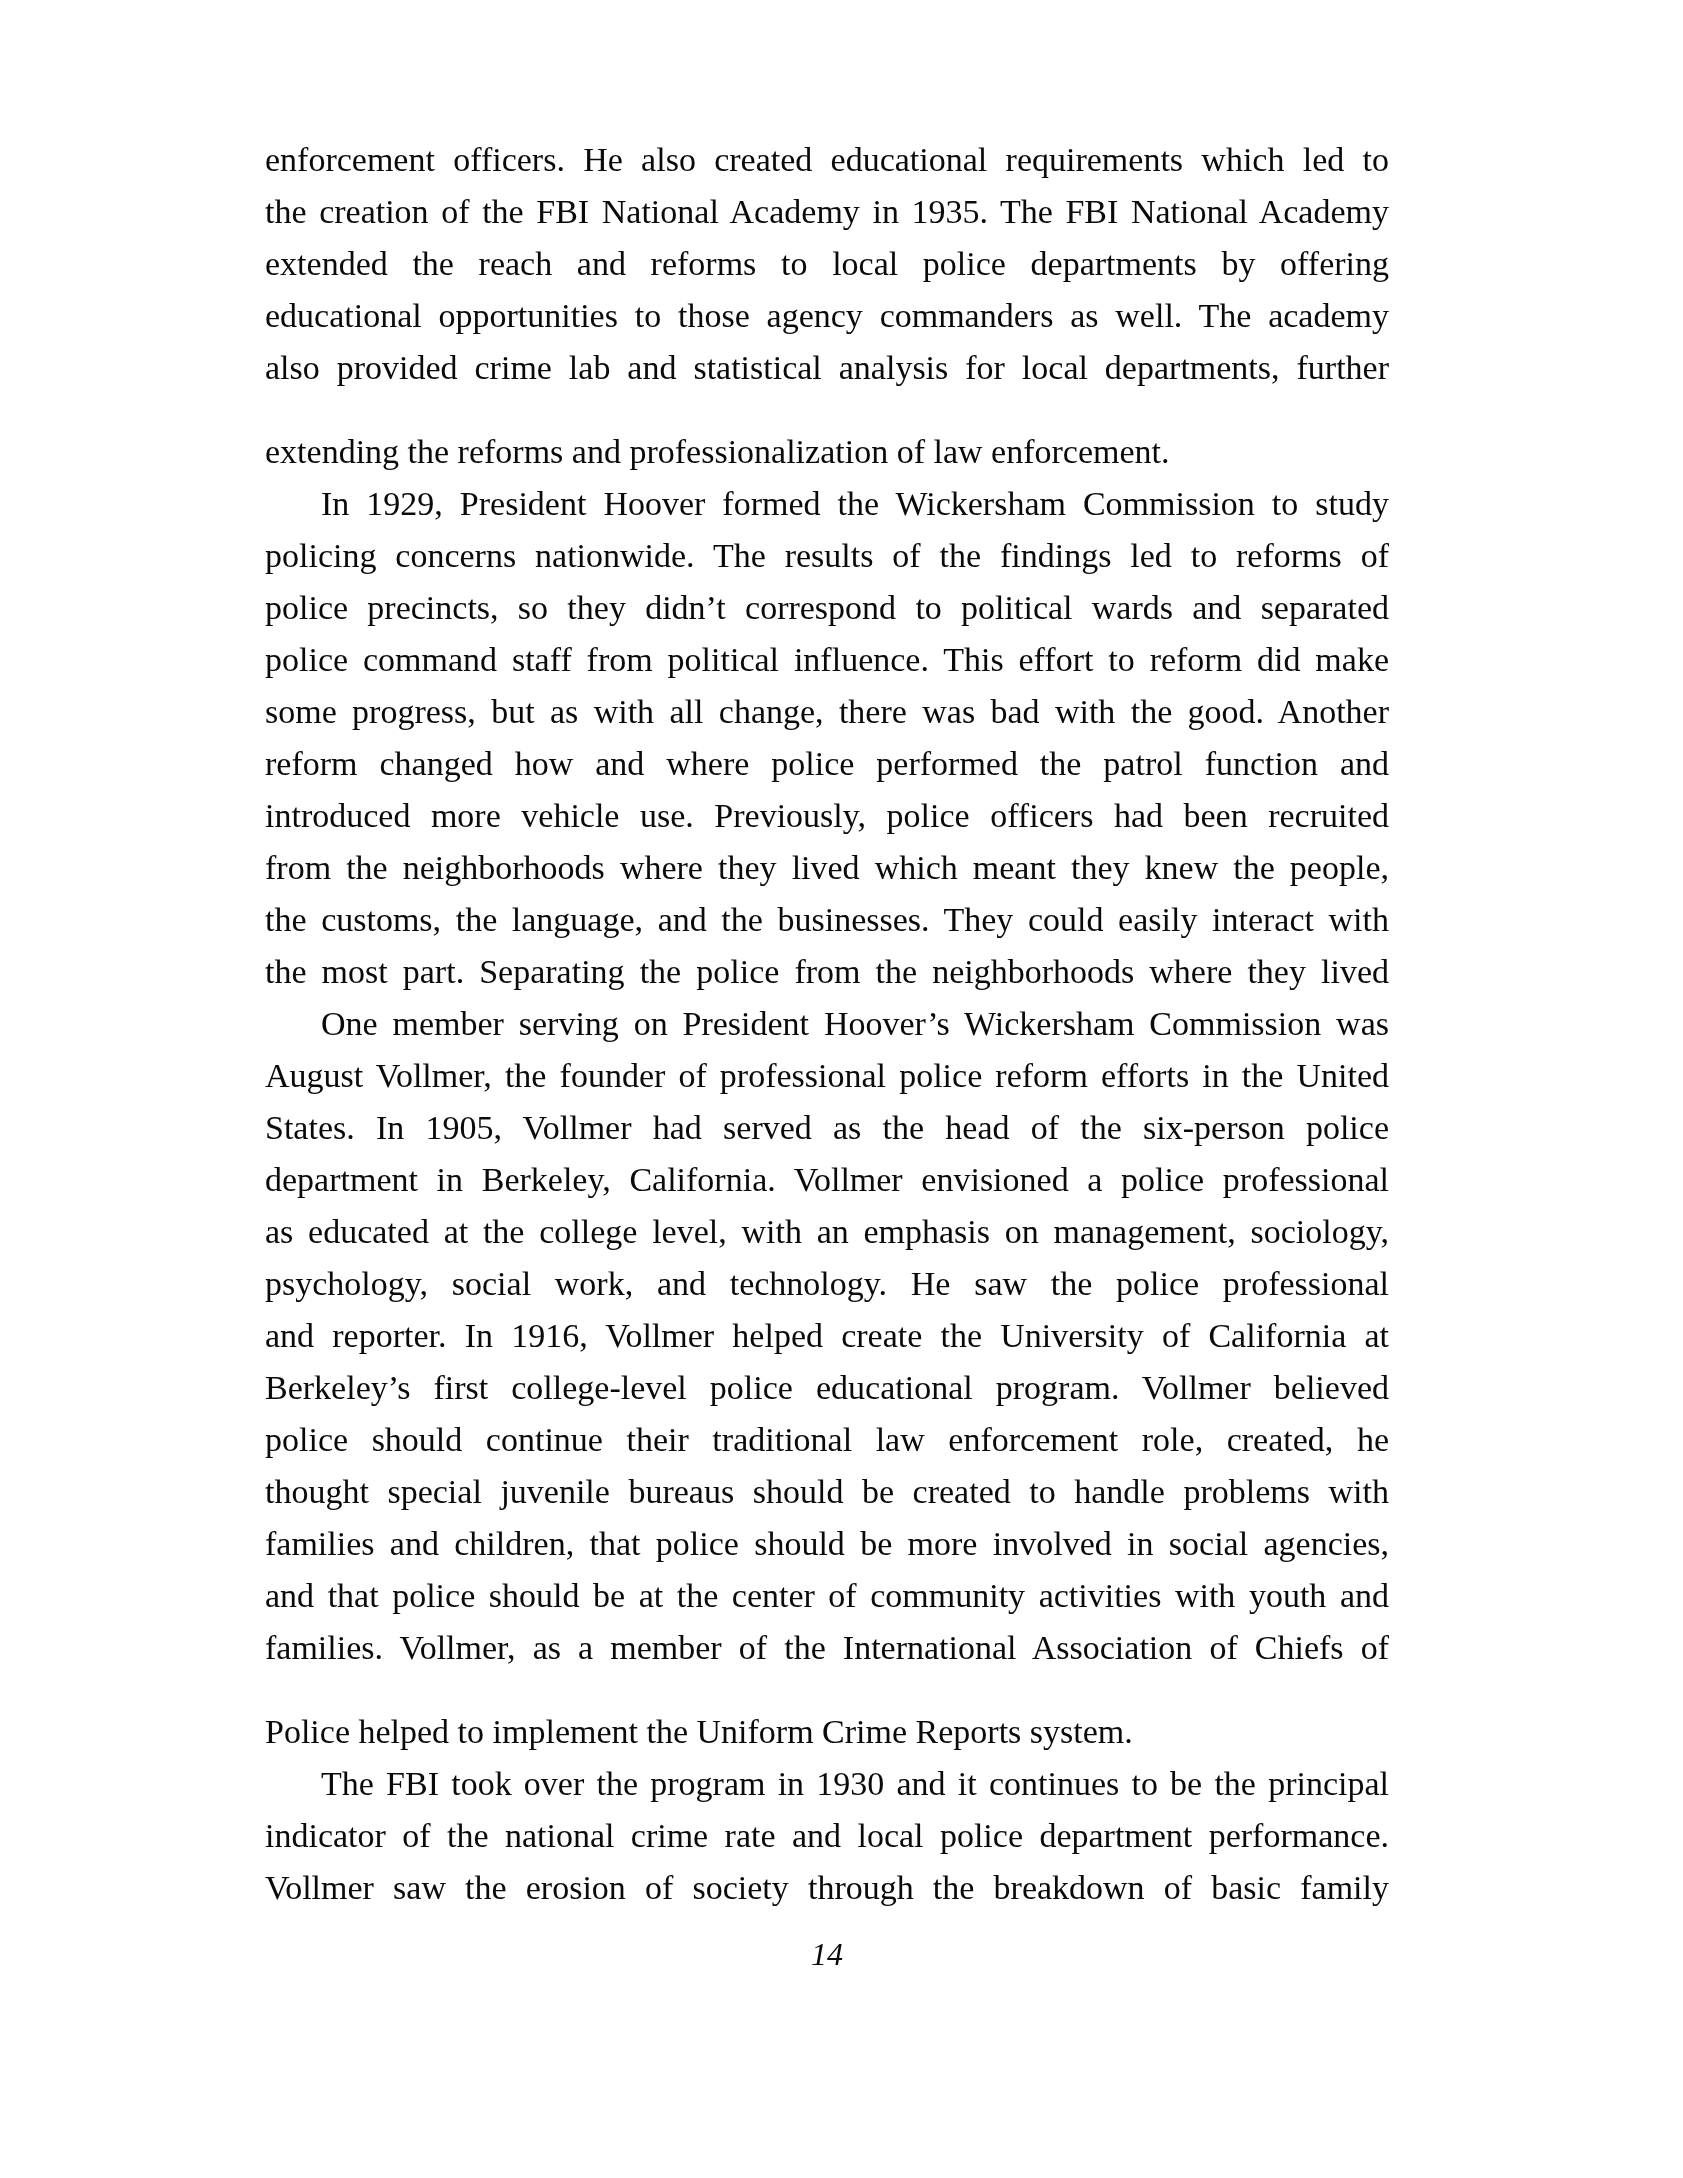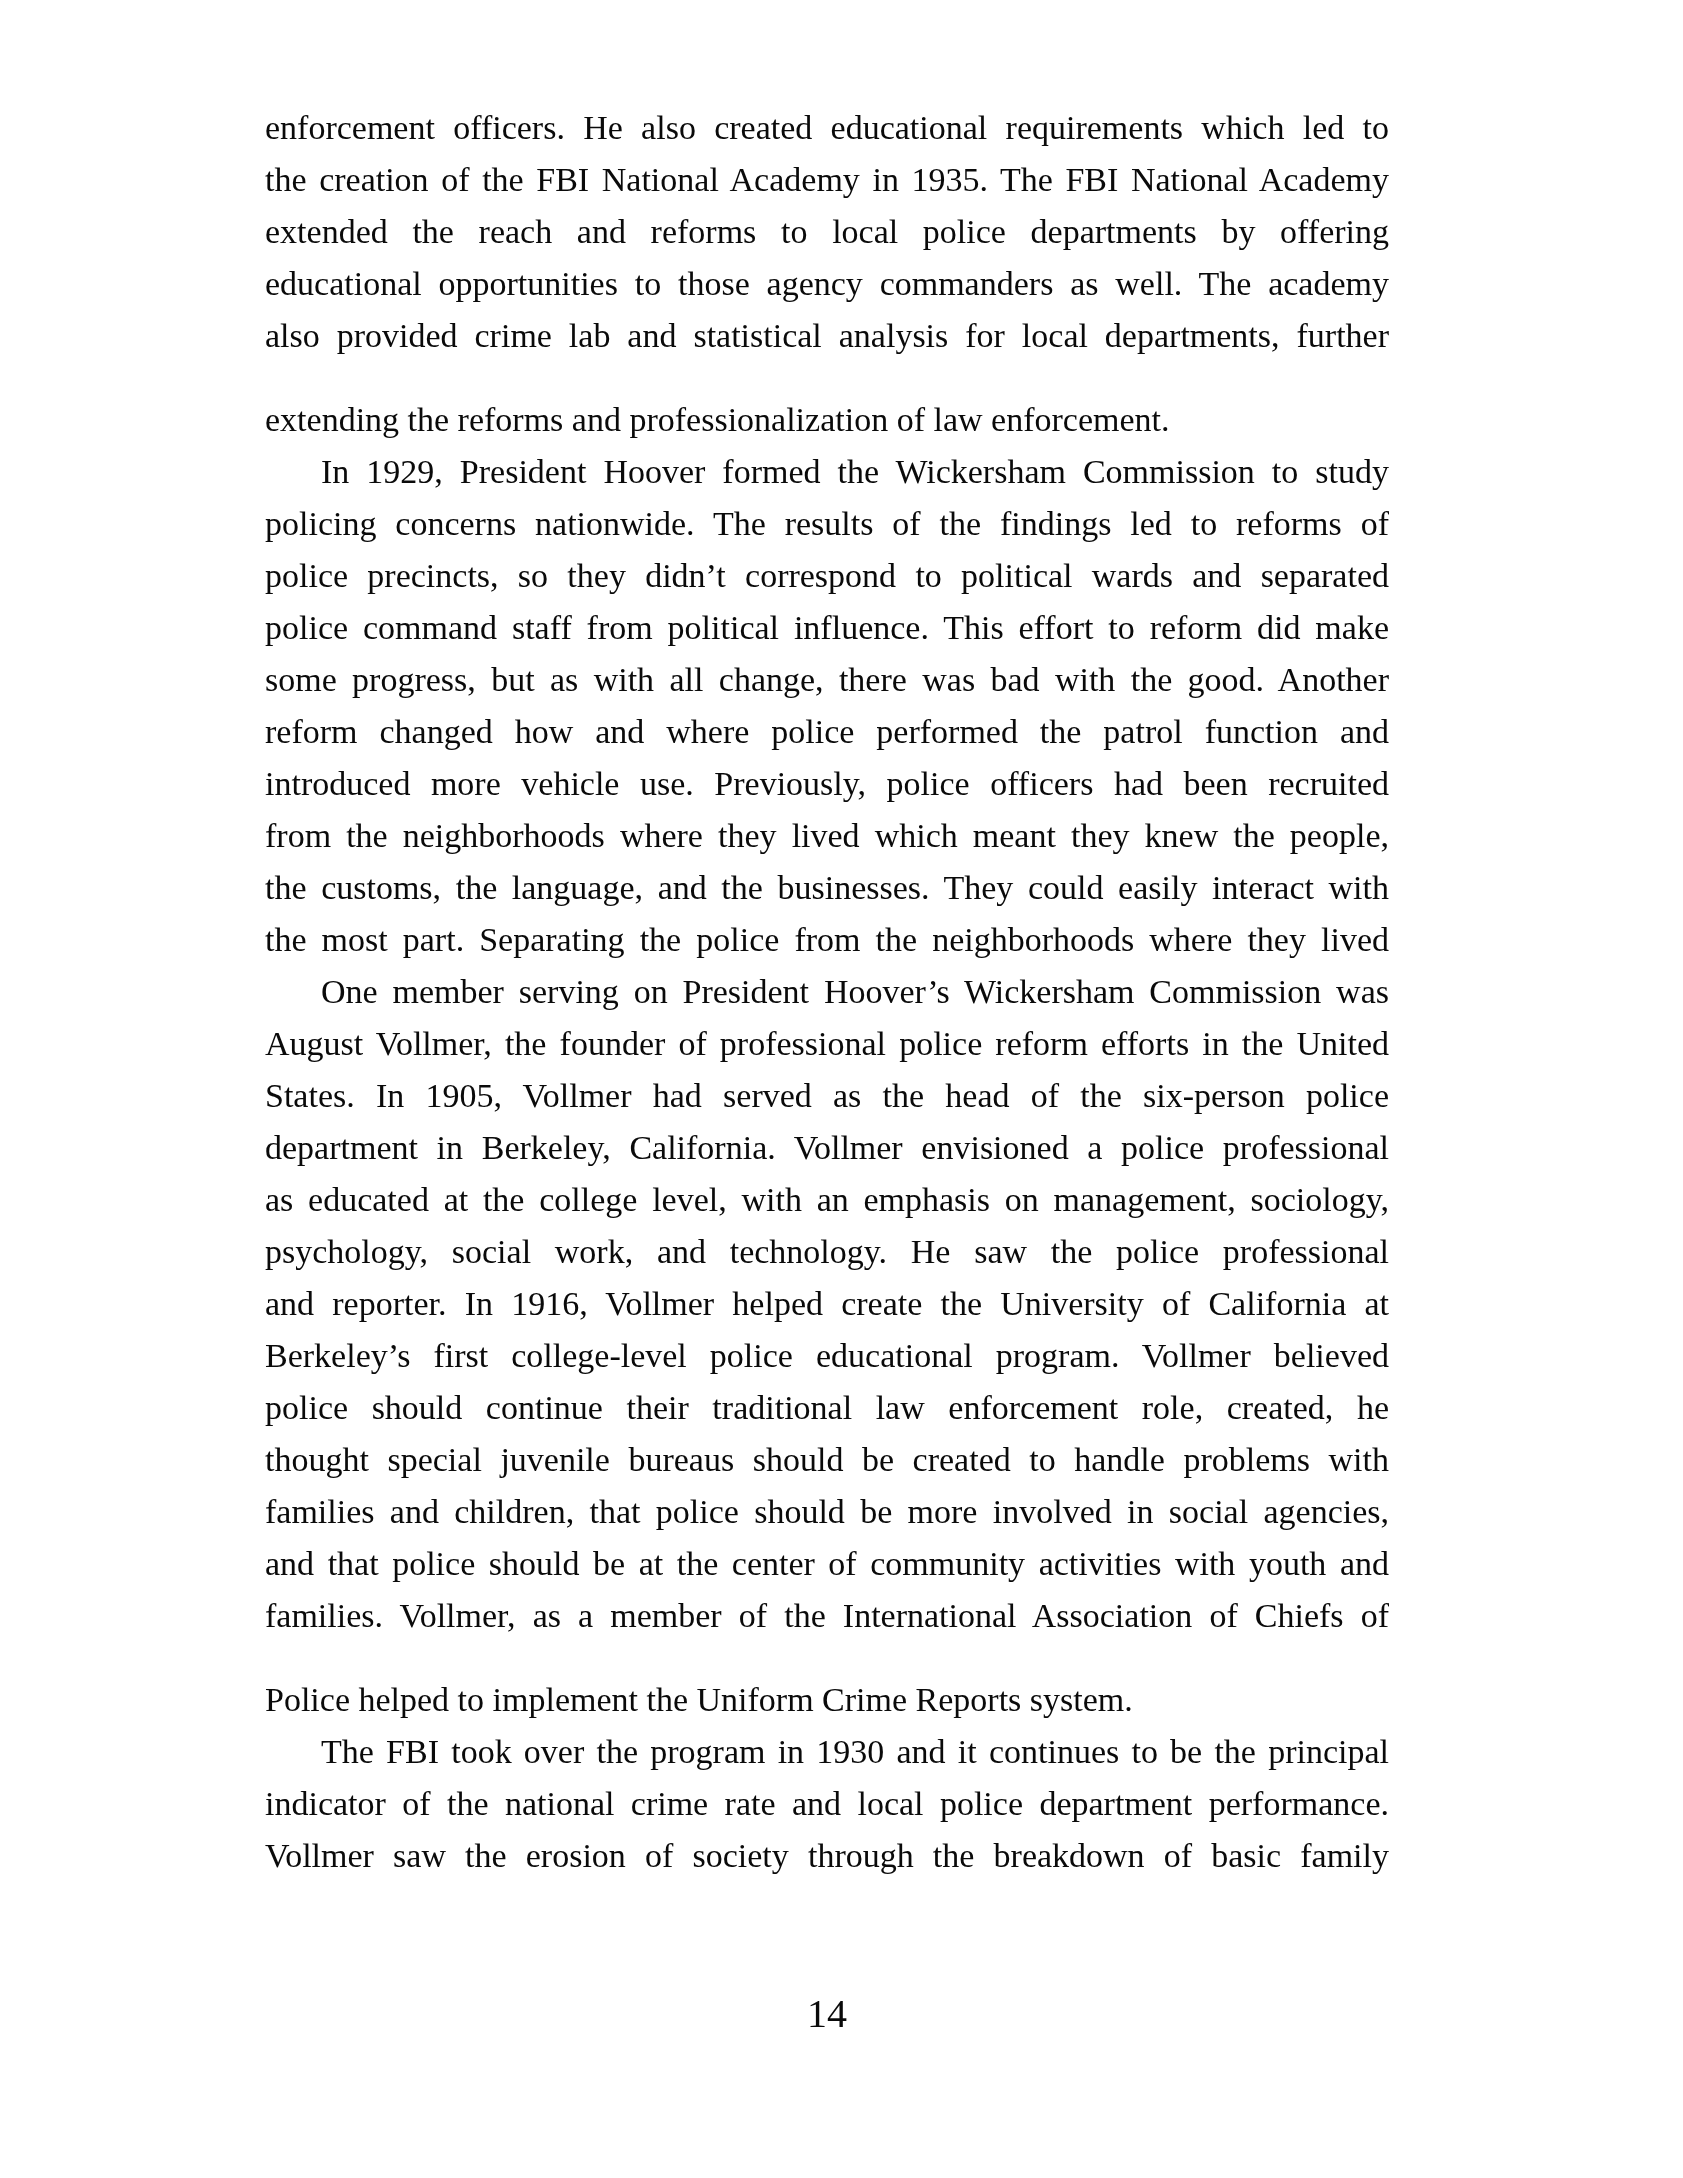--- a/index.html
+++ b/index.html
@@ -12,21 +12,21 @@
     width: 1683px;
     height: 2178px;
     background: #ffffff;
     overflow: hidden;
     font-family: "Liberation Serif", "DejaVu Serif", serif;
     color: #0a0a0a;
   }
   .text-block {
     position: absolute;
     left: 265px;
-    top: 102px;
+    top: 134px;
     width: 1124px;
   }
   .line {
     font-size: 34px;
     line-height: 52px;
     height: 52px;
     overflow: hidden;
     text-align: justify;
     text-align-last: justify;
     white-space: normal;
@@ -35,25 +35,26 @@
     text-align: left;
     text-align-last: left;
     margin-top: 32px;
   }
   .line.indent {
     text-indent: 56px;
   }
   .page-number {
     position: absolute;
     left: 265px;
-    top: 1988px;
+    top: 1928px;
     width: 1124px;
-    font-size: 40px;
+    font-size: 32px;
     line-height: 52px;
     text-align: center;
+    font-style: italic;
   }
 </style>
 </head>
 <body>
 
 <div class="page">
   <div class="text-block" id="text-block">
       <div class="line">enforcement officers. He also created educational requirements which led to</div>
       <div class="line">the creation of the FBI National Academy in 1935. The FBI National Academy</div>
       <div class="line">extended the reach and reforms to local police departments by offering</div>

